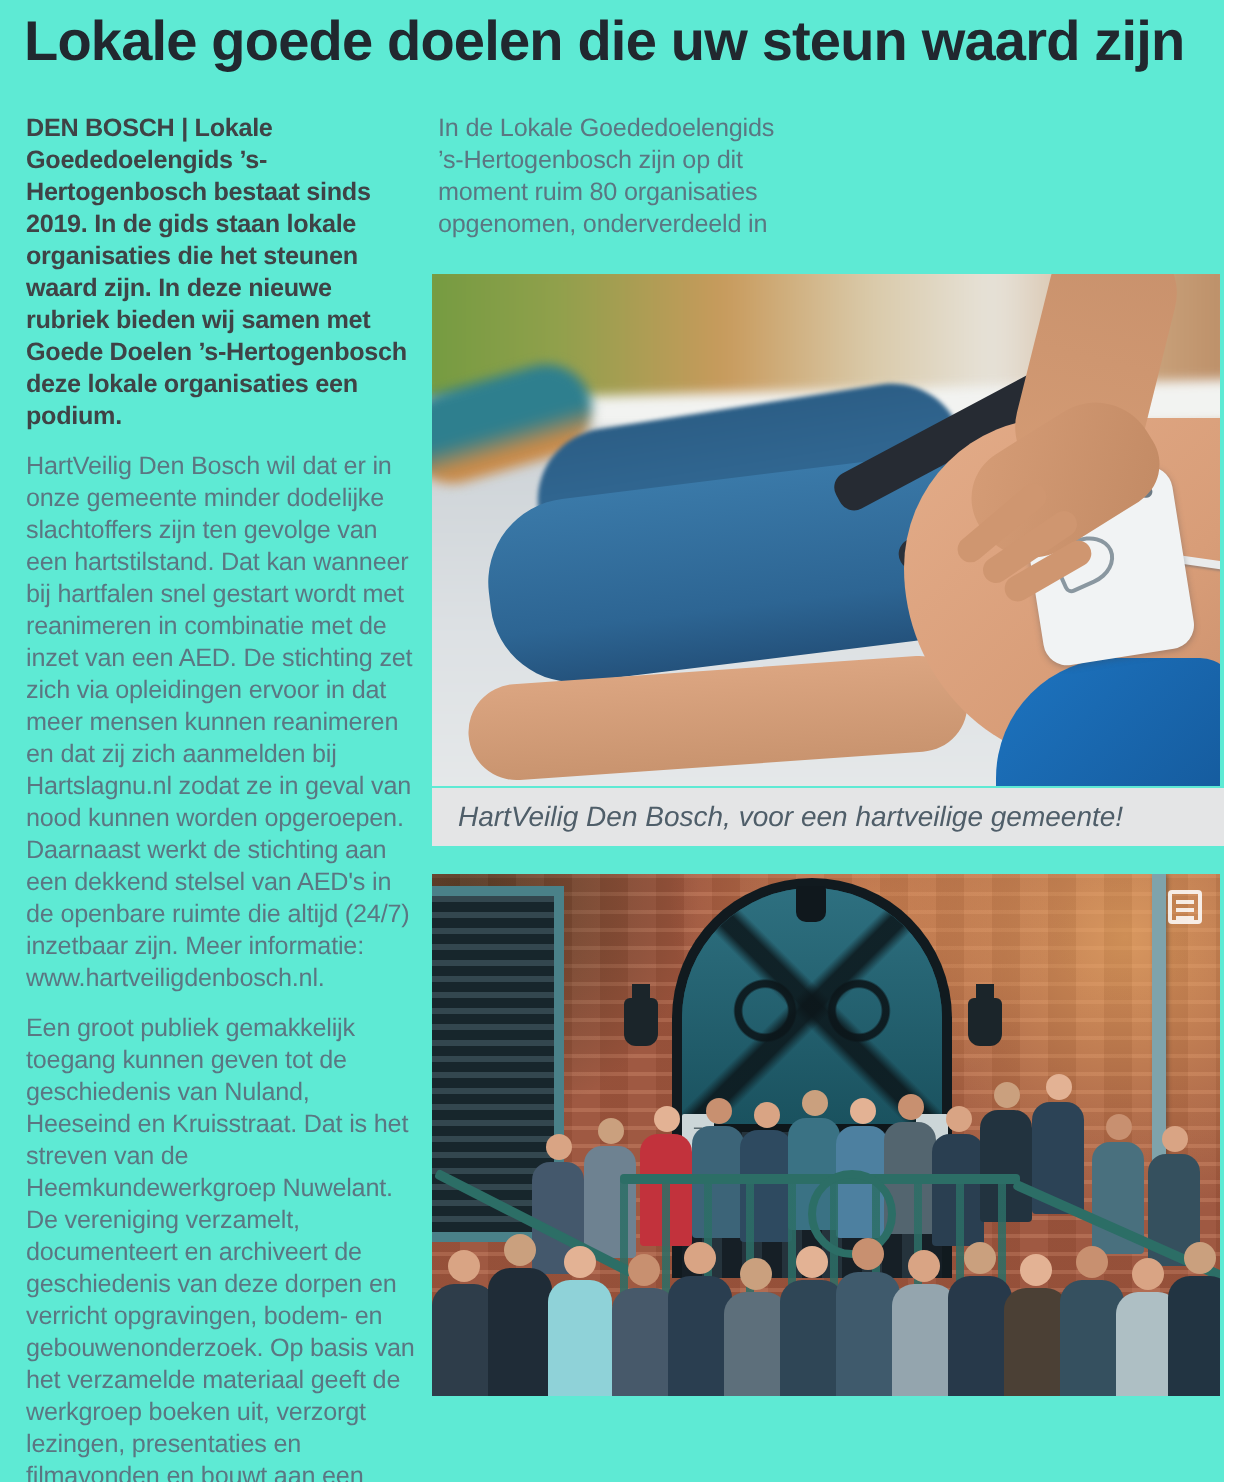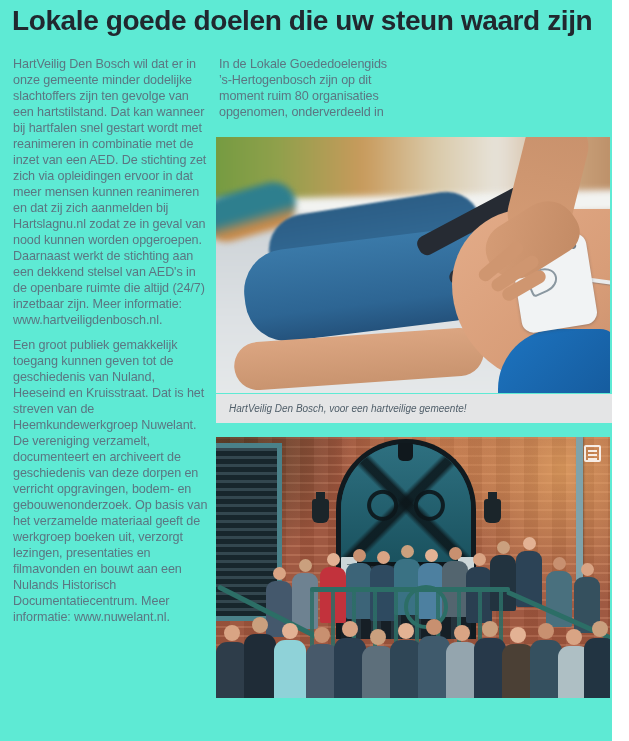--- a/index.html
+++ b/index.html
@@ -25,21 +25,21 @@
   
   .photo{
     position:absolute;left:216px;width:394px;overflow:hidden;background:#cfd4d8;
   }
   .photo,.photo *{box-sizing:border-box;}
   .photo-aed{top:137px;height:256px;}
   .photo-group{top:437px;height:261px;}
   .caption{
     position:absolute;left:216px;width:394px;height:29px;
     background:#e4e5e6;color:#4f5e69;font-style:italic;
-    font-size:10px;line-height:29px;padding-left:13px;
+    font-size:14px;line-height:29px;padding-left:13px;
   }
   .caption-1{top:394px;}
   .caption-2{top:699px;}
   .shape{position:absolute;}
   
   .p1-bg{left:-15px;top:-15px;right:-15px;height:95px;filter:blur(7px);
     background:linear-gradient(90deg,#6f9a3f 0%,#8fa04b 18%,#c89a5c 38%,#d9c9a8 55%,#e7e3da 70%,#c9a27b 88%,#b98a63 100%);}
   .p1-sill{left:-10px;top:58px;right:-10px;height:22px;background:#f2f3f1;filter:blur(3px);transform:rotate(-1.5deg);}
   .p1-floor{left:-10px;top:76px;right:-10px;bottom:-10px;
     background:linear-gradient(180deg,#ccd2d6 0%,#dde1e4 55%,#e6e9ea 100%);filter:blur(2px);}
@@ -129,20 +129,21 @@
   .p2-rail-ring{left:188px;top:148px;width:44px;height:44px;border:4px solid #2c6e66;border-radius:50%;background:rgba(0,0,0,0);}
 </style>
 </head>
 <body>
 
 <div class="page">
 
   <h1 class="headline">Lokale goede doelen die uw steun waard zijn</h1>
 
   <div class="col col-1">
+    <p class="intro">DEN BOSCH | Lokale Goededoelengids ’s-Hertogenbosch bestaat sinds 2019. In de gids staan lokale organisaties die het steunen waard zijn. In deze nieuwe rubriek bieden wij samen met Goede Doelen ’s-Hertogenbosch deze lokale organisaties een podium.</p>
     <p>HartVeilig Den Bosch wil dat er in onze gemeente minder dodelijke slachtoffers zijn ten gevolge van een hartstilstand. Dat kan wanneer bij hartfalen snel gestart wordt met reanimeren in combinatie met de inzet van een AED. De stichting zet zich via opleidingen ervoor in dat meer mensen kunnen reanimeren en dat zij zich aanmelden bij Hartslagnu.nl zodat ze in geval van nood kunnen worden opgeroepen. Daarnaast werkt de stichting aan een dekkend stelsel van AED's in de openbare ruimte die altijd (24/7) inzetbaar zijn. Meer informatie: www.hartveiligdenbosch.nl.</p>
     <p>Een groot publiek gemakkelijk toegang kunnen geven tot de geschiedenis van Nuland, Heeseind en Kruisstraat. Dat is het streven van de Heemkundewerkgroep Nuwelant. De vereniging verzamelt, documenteert en archiveert de geschiedenis van deze dorpen en verricht opgravingen, bodem- en gebouwenonderzoek. Op basis van het verzamelde materiaal geeft de werkgroep boeken uit, verzorgt lezingen, presentaties en filmavonden en bouwt aan een Nulands Historisch Documentatiecentrum. Meer informatie: www.nuwelant.nl.</p>
   </div>
 
   <div class="col col-2">
     <p>In de Lokale Goededoelengids ’s-Hertogenbosch zijn op dit moment ruim 80 organisaties opgenomen, onderverdeeld in</p>
   </div>
 
 
   <figure class="photo photo-aed" style="margin:0;" aria-label="Persoon in spijkerbroek ligt op de grond terwijl een hand een witte AED-elektrode op de borst plakt">

